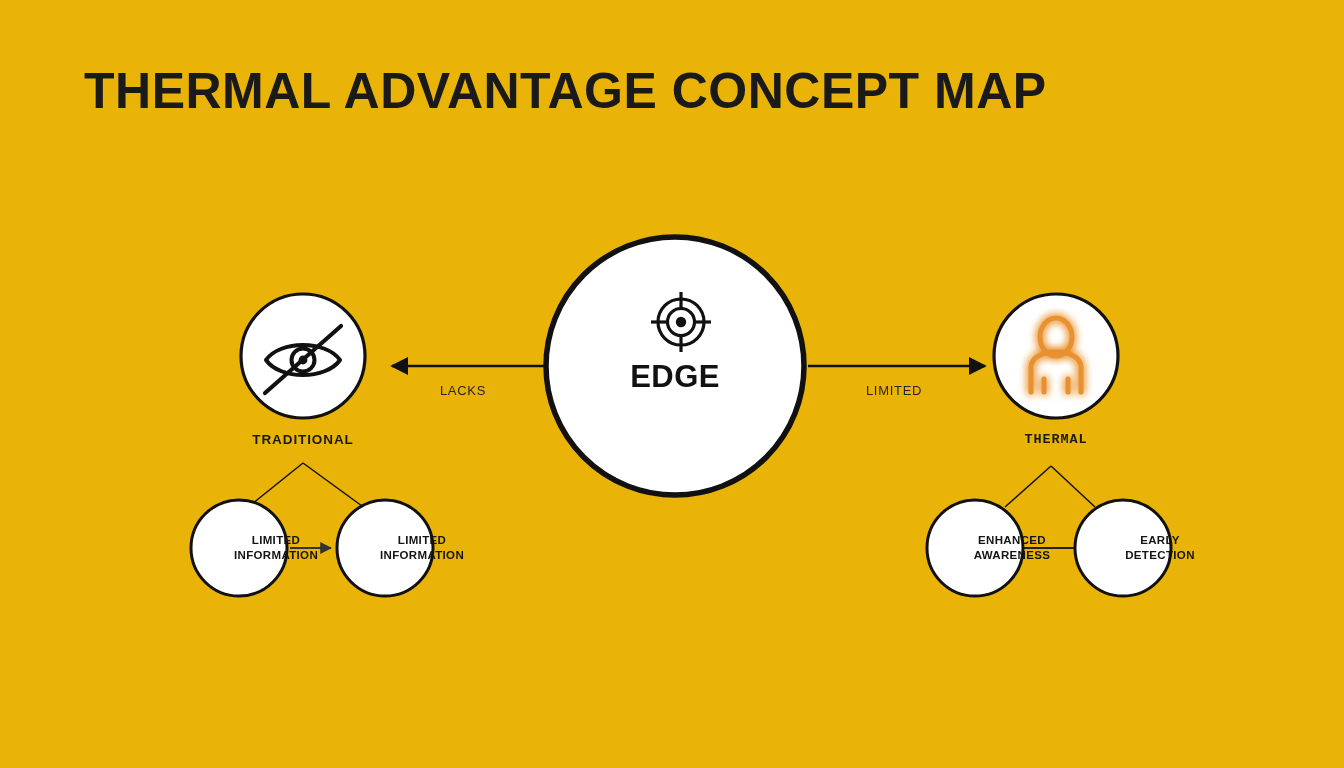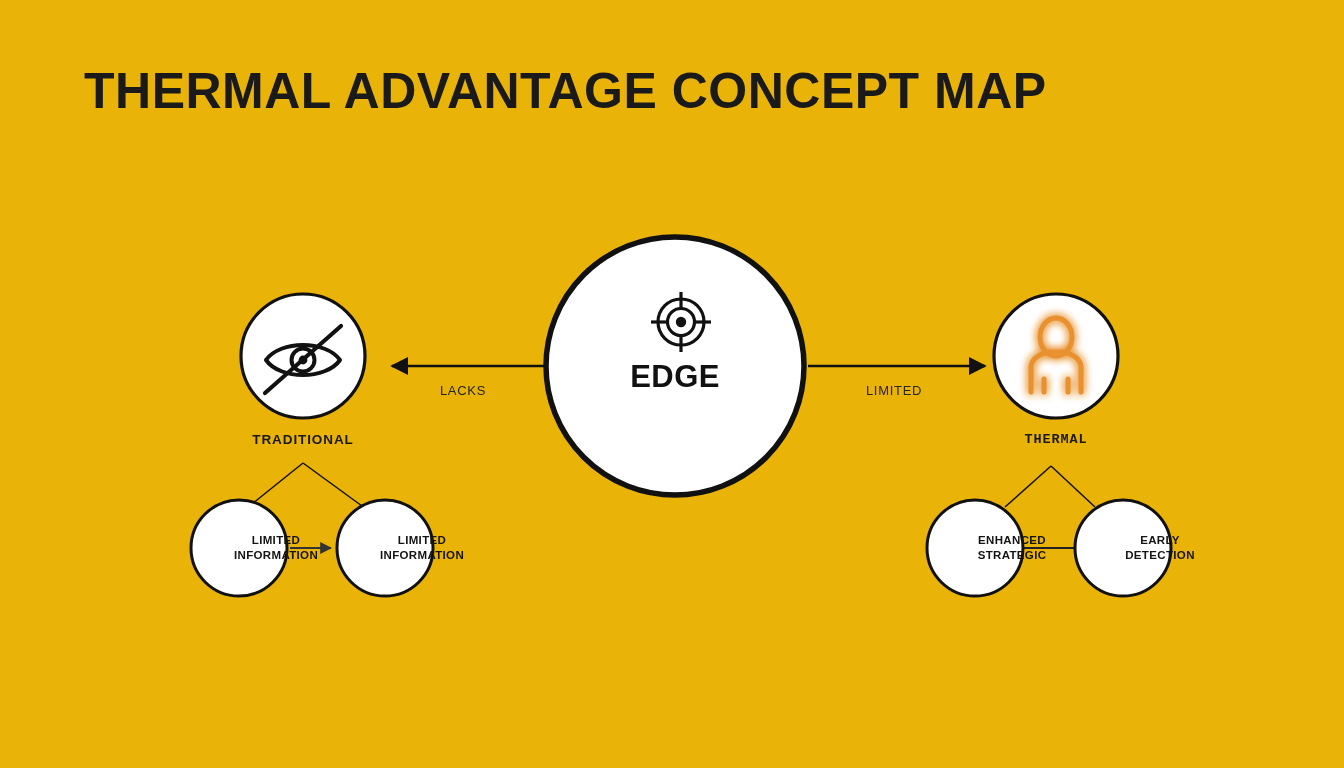--- a/index.html
+++ b/index.html
@@ -176,21 +176,21 @@
     <div>INFORMATION</div>
   </div>
 
   <div class="child-text" style="left:385px; top:548px;">
     <div>LIMITED</div>
     <div>INFORMATION</div>
   </div>
 
   <div class="child-text" style="left:975px; top:548px;">
     <div>ENHANCED</div>
-    <div>STRATEGIC</div>
+    <div>AWARENESS</div>
   </div>
 
   <div class="child-text" style="left:1123px; top:548px;">
     <div>EARLY</div>
     <div>DETECTION</div>
   </div>
 
 </div>
 
 </body></html>

